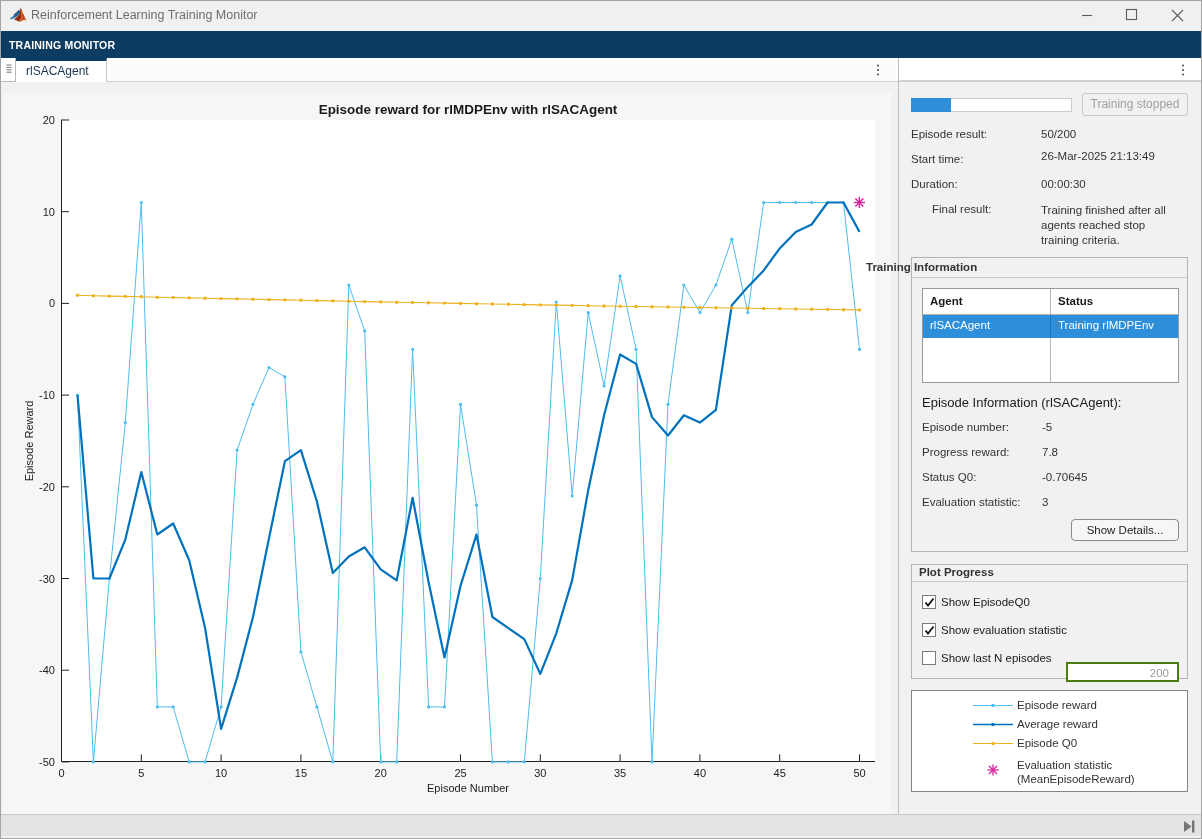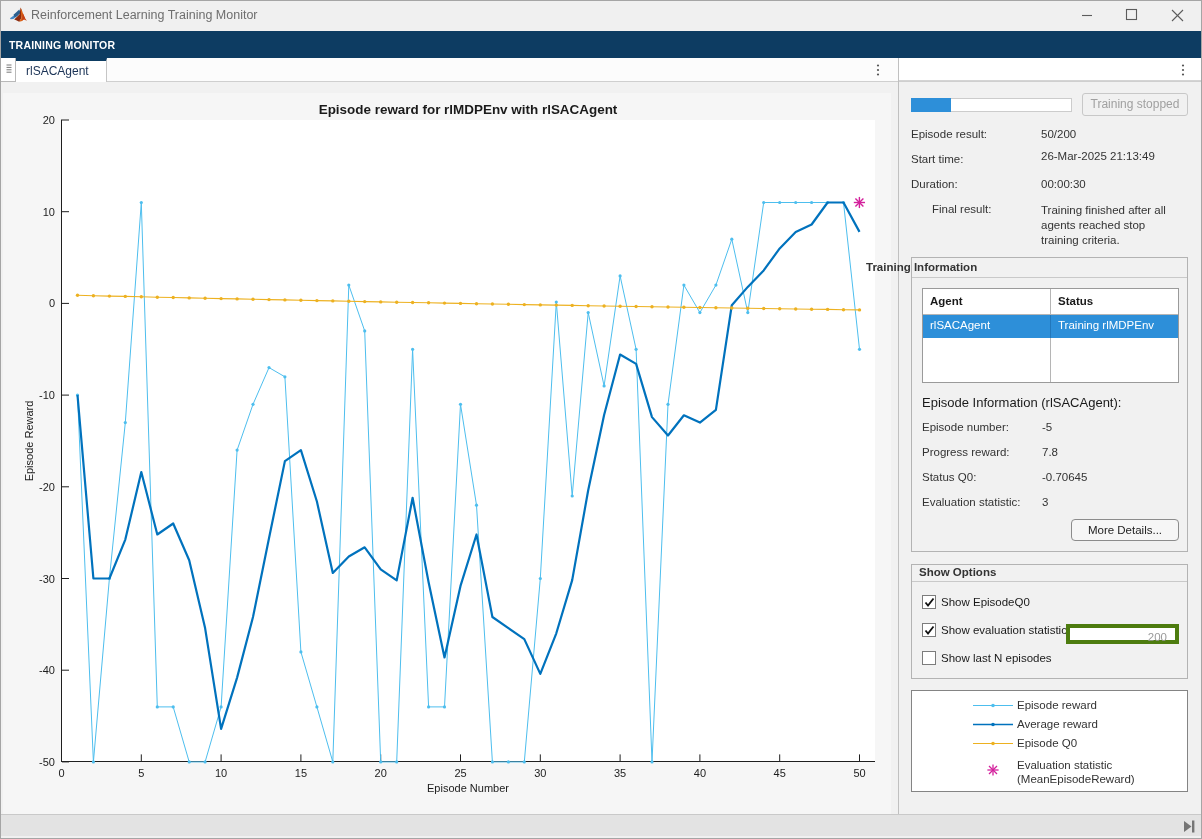--- a/index.html
+++ b/index.html
@@ -253,38 +253,38 @@
 
 <div class="abs" style="left:922px;top:395px;font-size:13px;font-weight:normal;color:#1a1a1a;">Episode Information (rlSACAgent):</div>
 <div class="abs lbl11" style="left:922px;top:421px;">Episode number:</div>
 <div class="abs lbl11" style="left:1042px;top:421px;">-5</div>
 <div class="abs lbl11" style="left:922px;top:446px;">Progress reward:</div>
 <div class="abs lbl11" style="left:1042px;top:446px;">7.8</div>
 <div class="abs lbl11" style="left:922px;top:471px;">Status Q0:</div>
 <div class="abs lbl11" style="left:1042px;top:471px;">-0.70645</div>
 <div class="abs lbl11" style="left:922px;top:496px;">Evaluation statistic:</div>
 <div class="abs lbl11" style="left:1042px;top:496px;">3</div>
-<div class="abs" style="left:1071px;top:519px;width:108px;height:22px;border:1px solid #8c8c8c;border-radius:4px;background:#f6f6f6;color:#222;font-size:11.5px;text-align:center;line-height:20px;">More Details...</div>
+<div class="abs" style="left:1071px;top:519px;width:108px;height:22px;border:1px solid #8c8c8c;border-radius:4px;background:#f6f6f6;color:#222;font-size:11.5px;text-align:center;line-height:20px;">Show Details...</div>
 
 <div class="abs" style="left:911px;top:564px;width:277px;height:115px;border:1px solid #b3b3b3;"></div>
-<div class="abs" style="left:919px;top:566px;font-size:11.5px;font-weight:bold;color:#333;">Show Options</div>
+<div class="abs" style="left:919px;top:566px;font-size:11.5px;font-weight:bold;color:#333;">Plot Progress</div>
 <div class="abs" style="left:912px;top:581px;width:275px;height:1px;background:#c9c9c9;"></div>
 <div class="abs" style="left:922px;top:595px;width:14px;height:14px;background:#fff;border:1px solid #7c7c7c;"></div>
 <svg class="abs" style="left:924px;top:597px" width="11" height="11" viewBox="0 0 11 11">
     <path d="M1.5,5.5 L4,8.5 L9.5,1.5" fill="none" stroke="#111" stroke-width="1.8"></path>
   </svg>
 <div class="abs lbl11" style="left:941px;top:596px;color:#1a1a1a;">Show EpisodeQ0</div>
 <div class="abs" style="left:922px;top:623px;width:14px;height:14px;background:#fff;border:1px solid #7c7c7c;"></div>
 <svg class="abs" style="left:924px;top:625px" width="11" height="11" viewBox="0 0 11 11">
     <path d="M1.5,5.5 L4,8.5 L9.5,1.5" fill="none" stroke="#111" stroke-width="1.8"></path>
   </svg>
 <div class="abs lbl11" style="left:941px;top:624px;color:#1a1a1a;">Show evaluation statistic</div>
 <div class="abs" style="left:922px;top:651px;width:14px;height:14px;background:#fff;border:1px solid #7c7c7c;"></div>
 <div class="abs lbl11" style="left:941px;top:652px;color:#1a1a1a;">Show last N episodes</div>
-<div class="abs" style="left:1066px;top:624px;width:113px;height:20px;background:#fff;border:4px solid #4d7c0f;color:#9a9a9a;font-size:11.5px;text-align:right;line-height:18px;padding-right:8px;">200</div>
+<div class="abs" style="left:1066px;top:662px;width:113px;height:20px;background:#fff;border:2px solid #4d7c0f;color:#9a9a9a;font-size:11.5px;text-align:right;line-height:18px;padding-right:8px;">200</div>
 
 <div class="abs" style="left:911px;top:690px;width:277px;height:102px;border:1px solid #848484;background:#fff;"></div>
 <svg class="abs" style="left:912px;top:691px" width="275" height="100" viewBox="0 0 275 100">
   <line x1="61" y1="14.5" x2="101" y2="14.5" stroke="#4DBEEE" stroke-width="1.2"></line>
     <circle cx="81" cy="14.5" r="1.8" fill="#4DBEEE"></circle>
   <line x1="61" y1="33.5" x2="101" y2="33.5" stroke="#0072BD" stroke-width="1.6"></line>
     <circle cx="81" cy="33.5" r="1.8" fill="#0072BD"></circle>
   <line x1="61" y1="52.5" x2="101" y2="52.5" stroke="#EDB120" stroke-width="1.2"></line>
     <circle cx="81" cy="52.5" r="1.8" fill="#EDB120"></circle>
   <g stroke="#d3219c" stroke-width="1.3">

